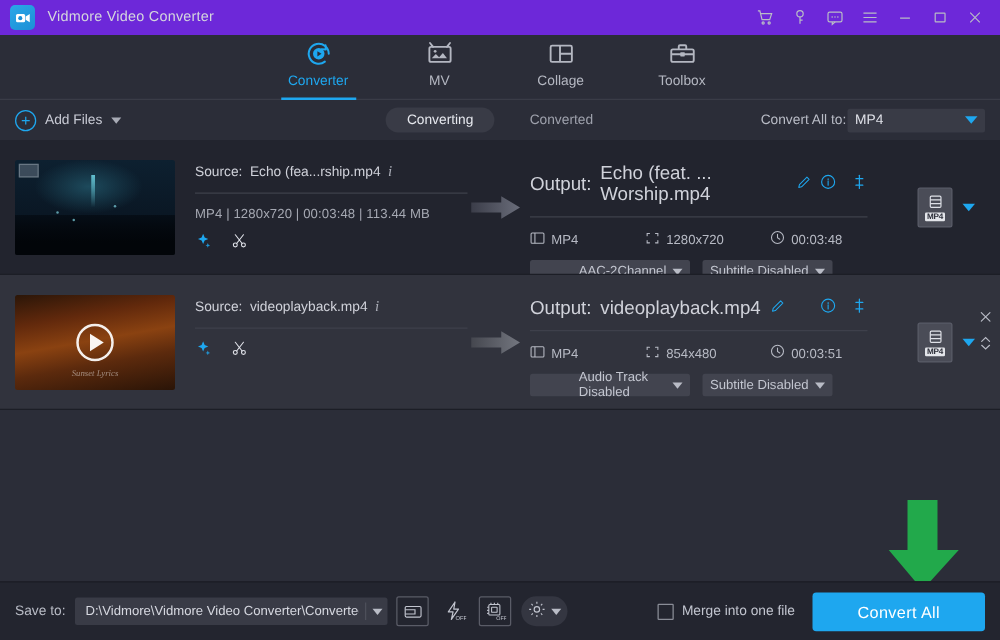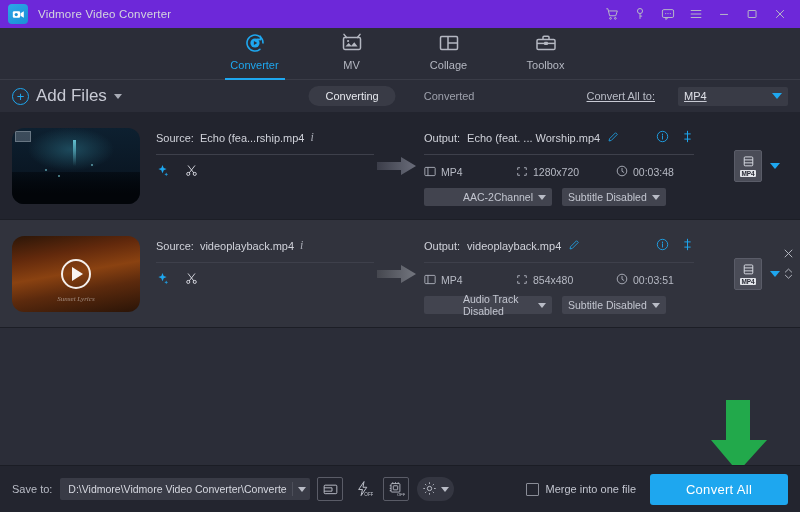--- a/index.html
+++ b/index.html
@@ -57,54 +57,54 @@
   .actionbar {
     height: 32px; background: #2b2d38; display:flex; align-items:center;
     padding: 0 12px; position: relative;
   }
   .add-files { display:flex; align-items:center; gap:7px; cursor:pointer; }
   .plus-circle {
     width:17px; height:17px; border-radius:50%; border:1.5px solid #1ea7ef;
     display:flex; align-items:center; justify-content:center; color:#1ea7ef;
     font-size:13px; line-height:1; font-weight:400;
   }
-  .add-files-label { font-size:17px; color:#c8cad4; }
+  .add-files-label { font-size:11px; color:#c8cad4; }
   .caret-sm { width:0;height:0;border-left:4px solid transparent;border-right:4px solid transparent;border-top:5px solid #a8abb5; }
 
   .seg {
     position:absolute; left:50%; transform:translateX(-50%);
     display:flex; align-items:center; gap:11px;
   }
   .seg-btn {
     padding: 4px 17px; font-size:11px; border-radius:11px; cursor:pointer; color:#9ea1ac;
   }
   .seg-btn.active { background:#393b46; color:#e6e8ee; }
 
-  .convert-all-to { margin-left:auto; display:flex; align-items:center; gap:23px;text-decoration:underline; }
+  .convert-all-to { margin-left:auto; display:flex; align-items:center; gap:1px; }
   .cat-label { font-size:11px; color:#b9bcc6; }
   .cat-select {
     width:110px; height:19px; background:#393b46; border-radius:2px;
     display:flex; align-items:center; padding:0 6px; font-size:11px; color:#dfe1e8;
     cursor:pointer; justify-content:space-between;
   }
   .caret-blue { width:0;height:0;border-left:5px solid transparent;border-right:5px solid transparent;border-top:6px solid #1ea7ef; }
 
   
   .filelist { position:relative; }
   .row {
     height: 108px; display:flex; align-items:center; padding: 0 12px; position:relative;
   }
   .row.r1 { background:#22242e; }
   .row.r2 { background:#31333d; }
   .row::after {
     content:""; position:absolute; left:0; right:0; bottom:0; height:1px; background:#1c1e26;
   }
 
   .thumb {
-    width: 128px; height: 76px; border-radius:12px; flex:0 0 auto;
+    width: 128px; height: 76px; border-radius:2px; flex:0 0 auto;
     position:relative; overflow:hidden;
   }
   .thumb.t1 {
     background:
       radial-gradient(ellipse 60px 30px at 46% 28%, #1d4a5c 0%, rgba(10,25,38,0) 72%),
       linear-gradient(180deg,#0d2030 0%,#0a1724 58%,#050a11 100%);
   }
   .thumb.t1 .stage {
     position:absolute; left:0; right:0; bottom:0; height:42%;
     background: linear-gradient(180deg,rgba(2,6,12,.55),#020509 70%);
@@ -146,21 +146,21 @@
     font-family:"Liberation Serif", serif; font-style:italic; font-size:12px; color:#a9acb6; cursor:pointer;
   }
   .hr { height:1px; background:#3e404b; margin:9px 0 0 0; }
   .src-meta { margin-top:10px; font-size:10.5px; color:#a5a8b2; letter-spacing:.1px; }
   .src-icons { margin-top:9px; display:flex; align-items:center; gap:16px; }
 
   .arrow-gray { width:46px; flex:0 0 auto; display:flex; align-items:center; justify-content:center; }
 
   
   .out { width: 270px; flex:0 0 auto; align-self:flex-start; padding-top:18px; margin-left:4px; }
-  .out-title { display:flex; align-items:center; gap:7px; font-size:11px; color:#d0d2da; }
+  .out-title { display:flex; align-items:center; gap:7px; font-size:15px; color:#d0d2da; }
   .pencil { cursor:pointer; }
   .out-title .sp { margin-left:auto; display:flex; align-items:center; gap:12px; }
   .out-meta { margin-top:10px; display:flex; align-items:center; font-size:10.5px; color:#b7bac4; }
   .om { display:flex; align-items:center; gap:5px; }
   .om.m1 { width:92px; }
   .om.m2 { width:100px; }
   .sel-row { margin-top:9px; display:flex; gap:10px; }
   .sel {
     height:18px; background:#42444f; border-radius:2px; display:flex; align-items:center;
     justify-content:space-between; padding:0 6px; font-size:10.5px; color:#c3c6d0; cursor:pointer;
@@ -363,20 +363,21 @@
         <div class="dot" style="left:36%;top:62%"></div>
       </div>
 
       <div class="src">
         <div class="src-title">
           <span>Source:</span>
           <span>Echo (fea...rship.mp4</span>
           <span class="info-i">i</span>
         </div>
         <div class="hr"></div>
+        <div class="src-meta">MP4 | 1280x720 | 00:03:48 | 113.44 MB</div>
         <div class="src-icons">
           <span>
             <svg width="13" height="13" viewBox="0 0 16 16" fill="#1ea7ef">
               <path d="M8 1.2l1.5 3.6 3.6 1.5-3.6 1.5L8 11.4 6.5 7.8 2.9 6.3l3.6-1.5z"></path>
               <path d="M12.6 10.4l.7 1.6 1.6.7-1.6.7-.7 1.6-.7-1.6-1.6-.7 1.6-.7z" opacity=".85"></path>
             </svg>
           </span>
           <span>
             <svg width="13" height="13" viewBox="0 0 16 16" fill="none" stroke="#dfe1e8" stroke-width="1.1">
               <circle cx="4" cy="12.2" r="1.9"></circle>

